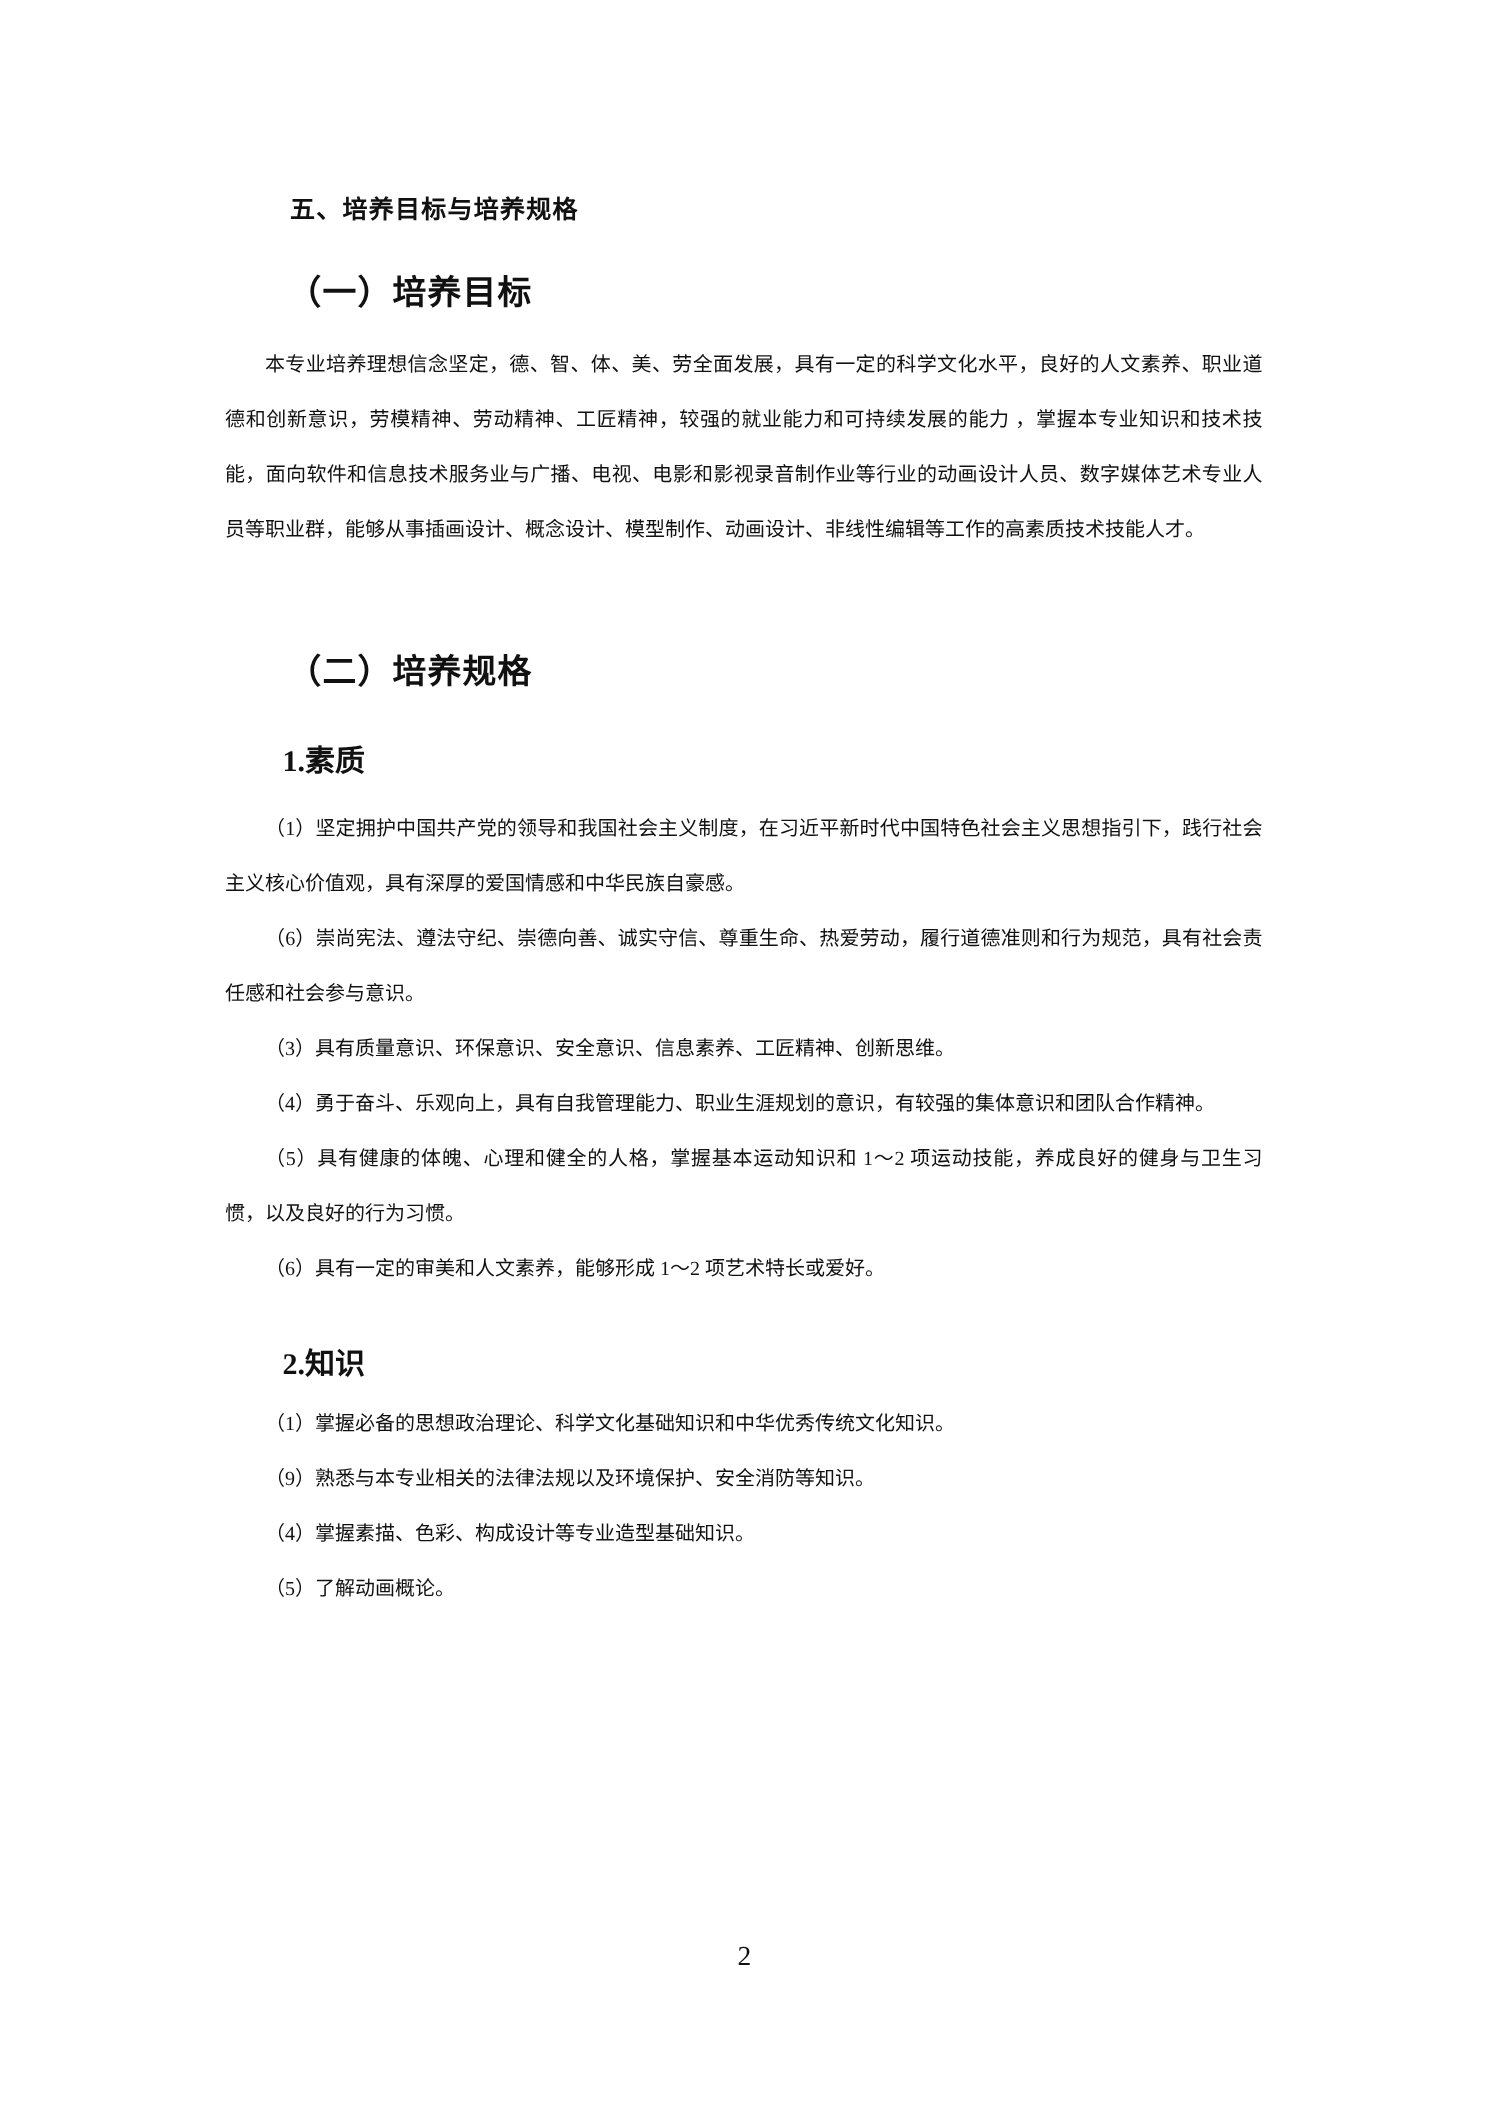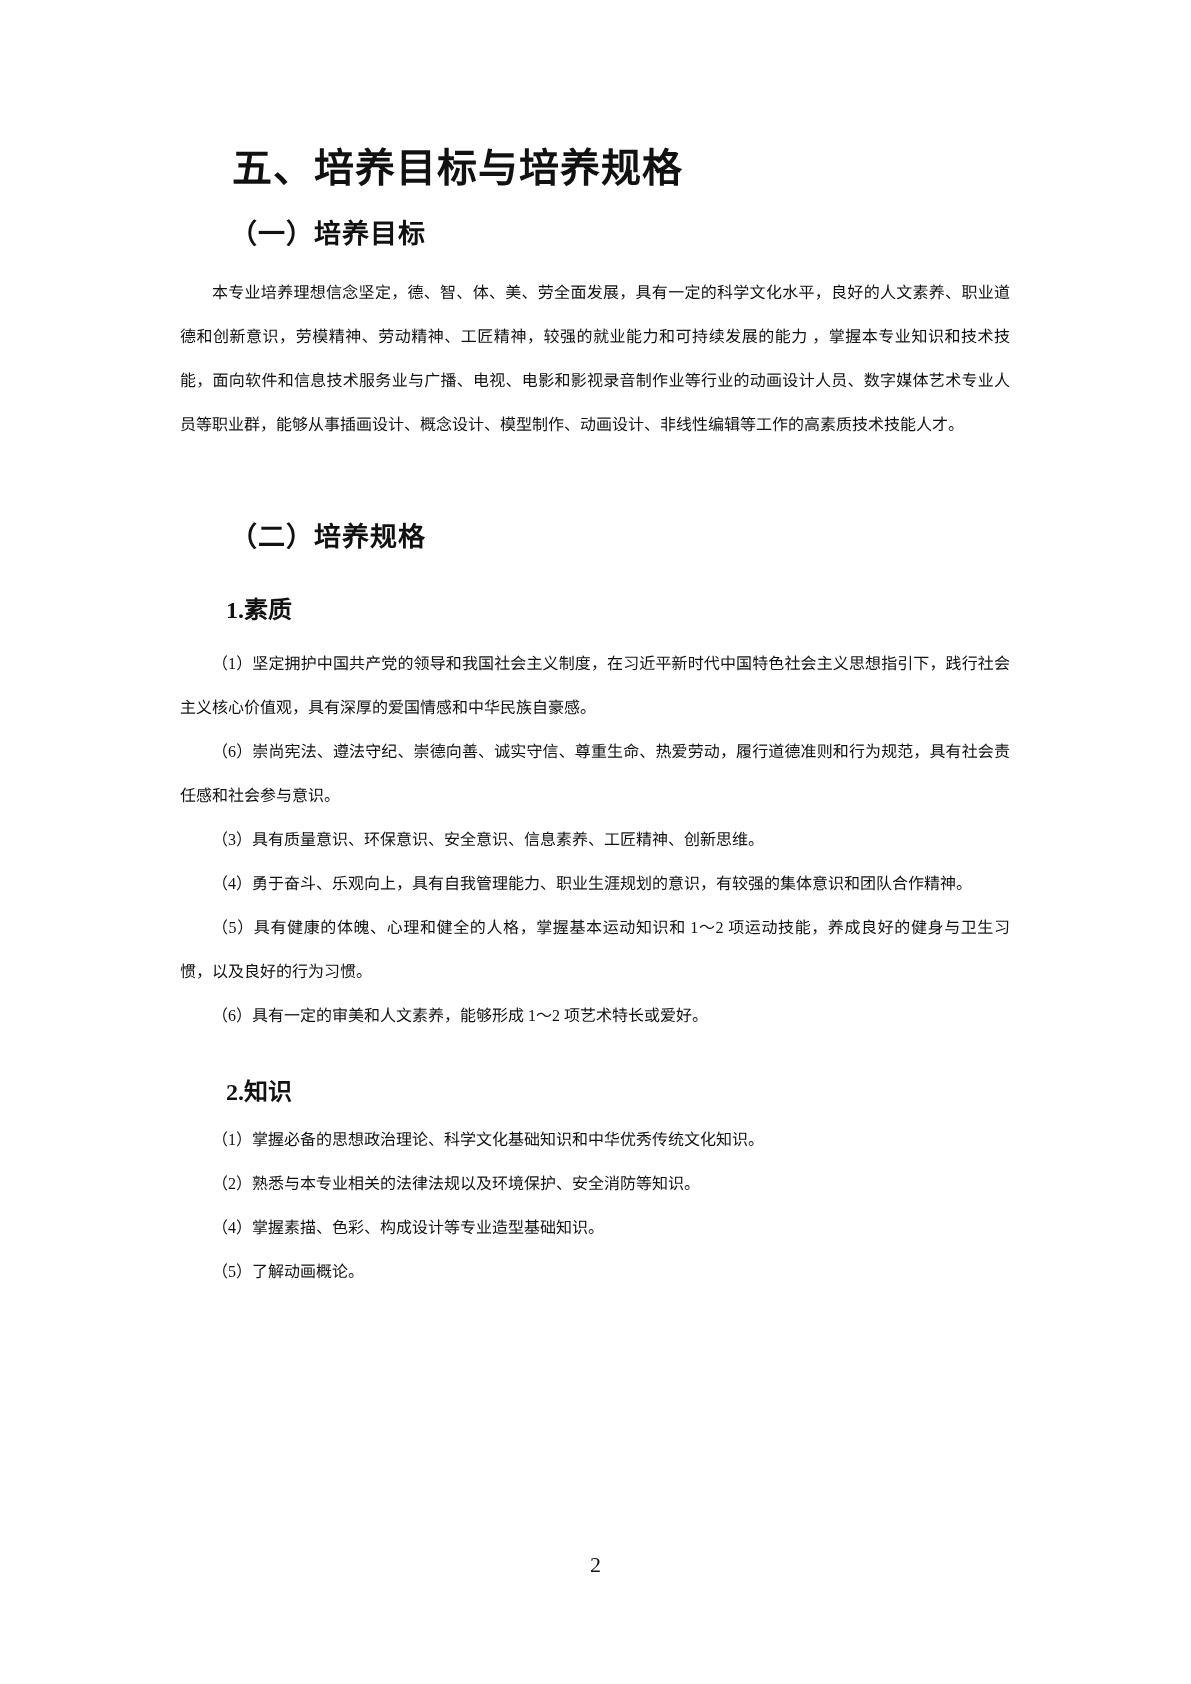--- a/index.html
+++ b/index.html
@@ -15,21 +15,21 @@
     background: #ffffff;
     color: #111111;
     box-sizing: border-box;
     padding: 146px 181px 0 180px;
     overflow: hidden;
   }
   
   .doc-title {
     font-family: "Liberation Sans", "DejaVu Sans", sans-serif;
     font-weight: bold;
-    font-size: 40px;
+    font-size: 20px;
     line-height: 44px;
     margin: 0;
     text-indent: 52px;
     letter-spacing: 1px;
   }
   
   .section-heading {
     font-family: "Liberation Sans", "DejaVu Sans", sans-serif;
     font-weight: bold;
     font-size: 27px;
@@ -100,20 +100,20 @@
     <p class="body-text">（3）具有质量意识、环保意识、安全意识、信息素养、工匠精神、创新思维。</p>
     <p class="body-text">（4）勇于奋斗、乐观向上，具有自我管理能力、职业生涯规划的意识，有较强的集体意识和团队合作精神。</p>
     <p class="body-text">（5）具有健康的体魄、心理和健全的人格，掌握基本运动知识和 1～2 项运动技能，养成良好的健身与卫生习惯，以及良好的行为习惯。</p>
     <p class="body-text">（6）具有一定的审美和人文素养，能够形成 1～2 项艺术特长或爱好。</p>
   </div>
 
   <h3 class="sub-label">2.知识</h3>
 
   <div class="items items-2">
     <p class="body-text">（1）掌握必备的思想政治理论、科学文化基础知识和中华优秀传统文化知识。</p>
-    <p class="body-text">（2）熟悉与本专业相关的法律法规以及环境保护、安全消防等知识。</p>
+    <p class="body-text">（9）熟悉与本专业相关的法律法规以及环境保护、安全消防等知识。</p>
     <p class="body-text">（4）掌握素描、色彩、构成设计等专业造型基础知识。</p>
     <p class="body-text">（5）了解动画概论。</p>
   </div>
 
   <div class="page-number">2</div>
 
 </div>
 
 </body></html>

